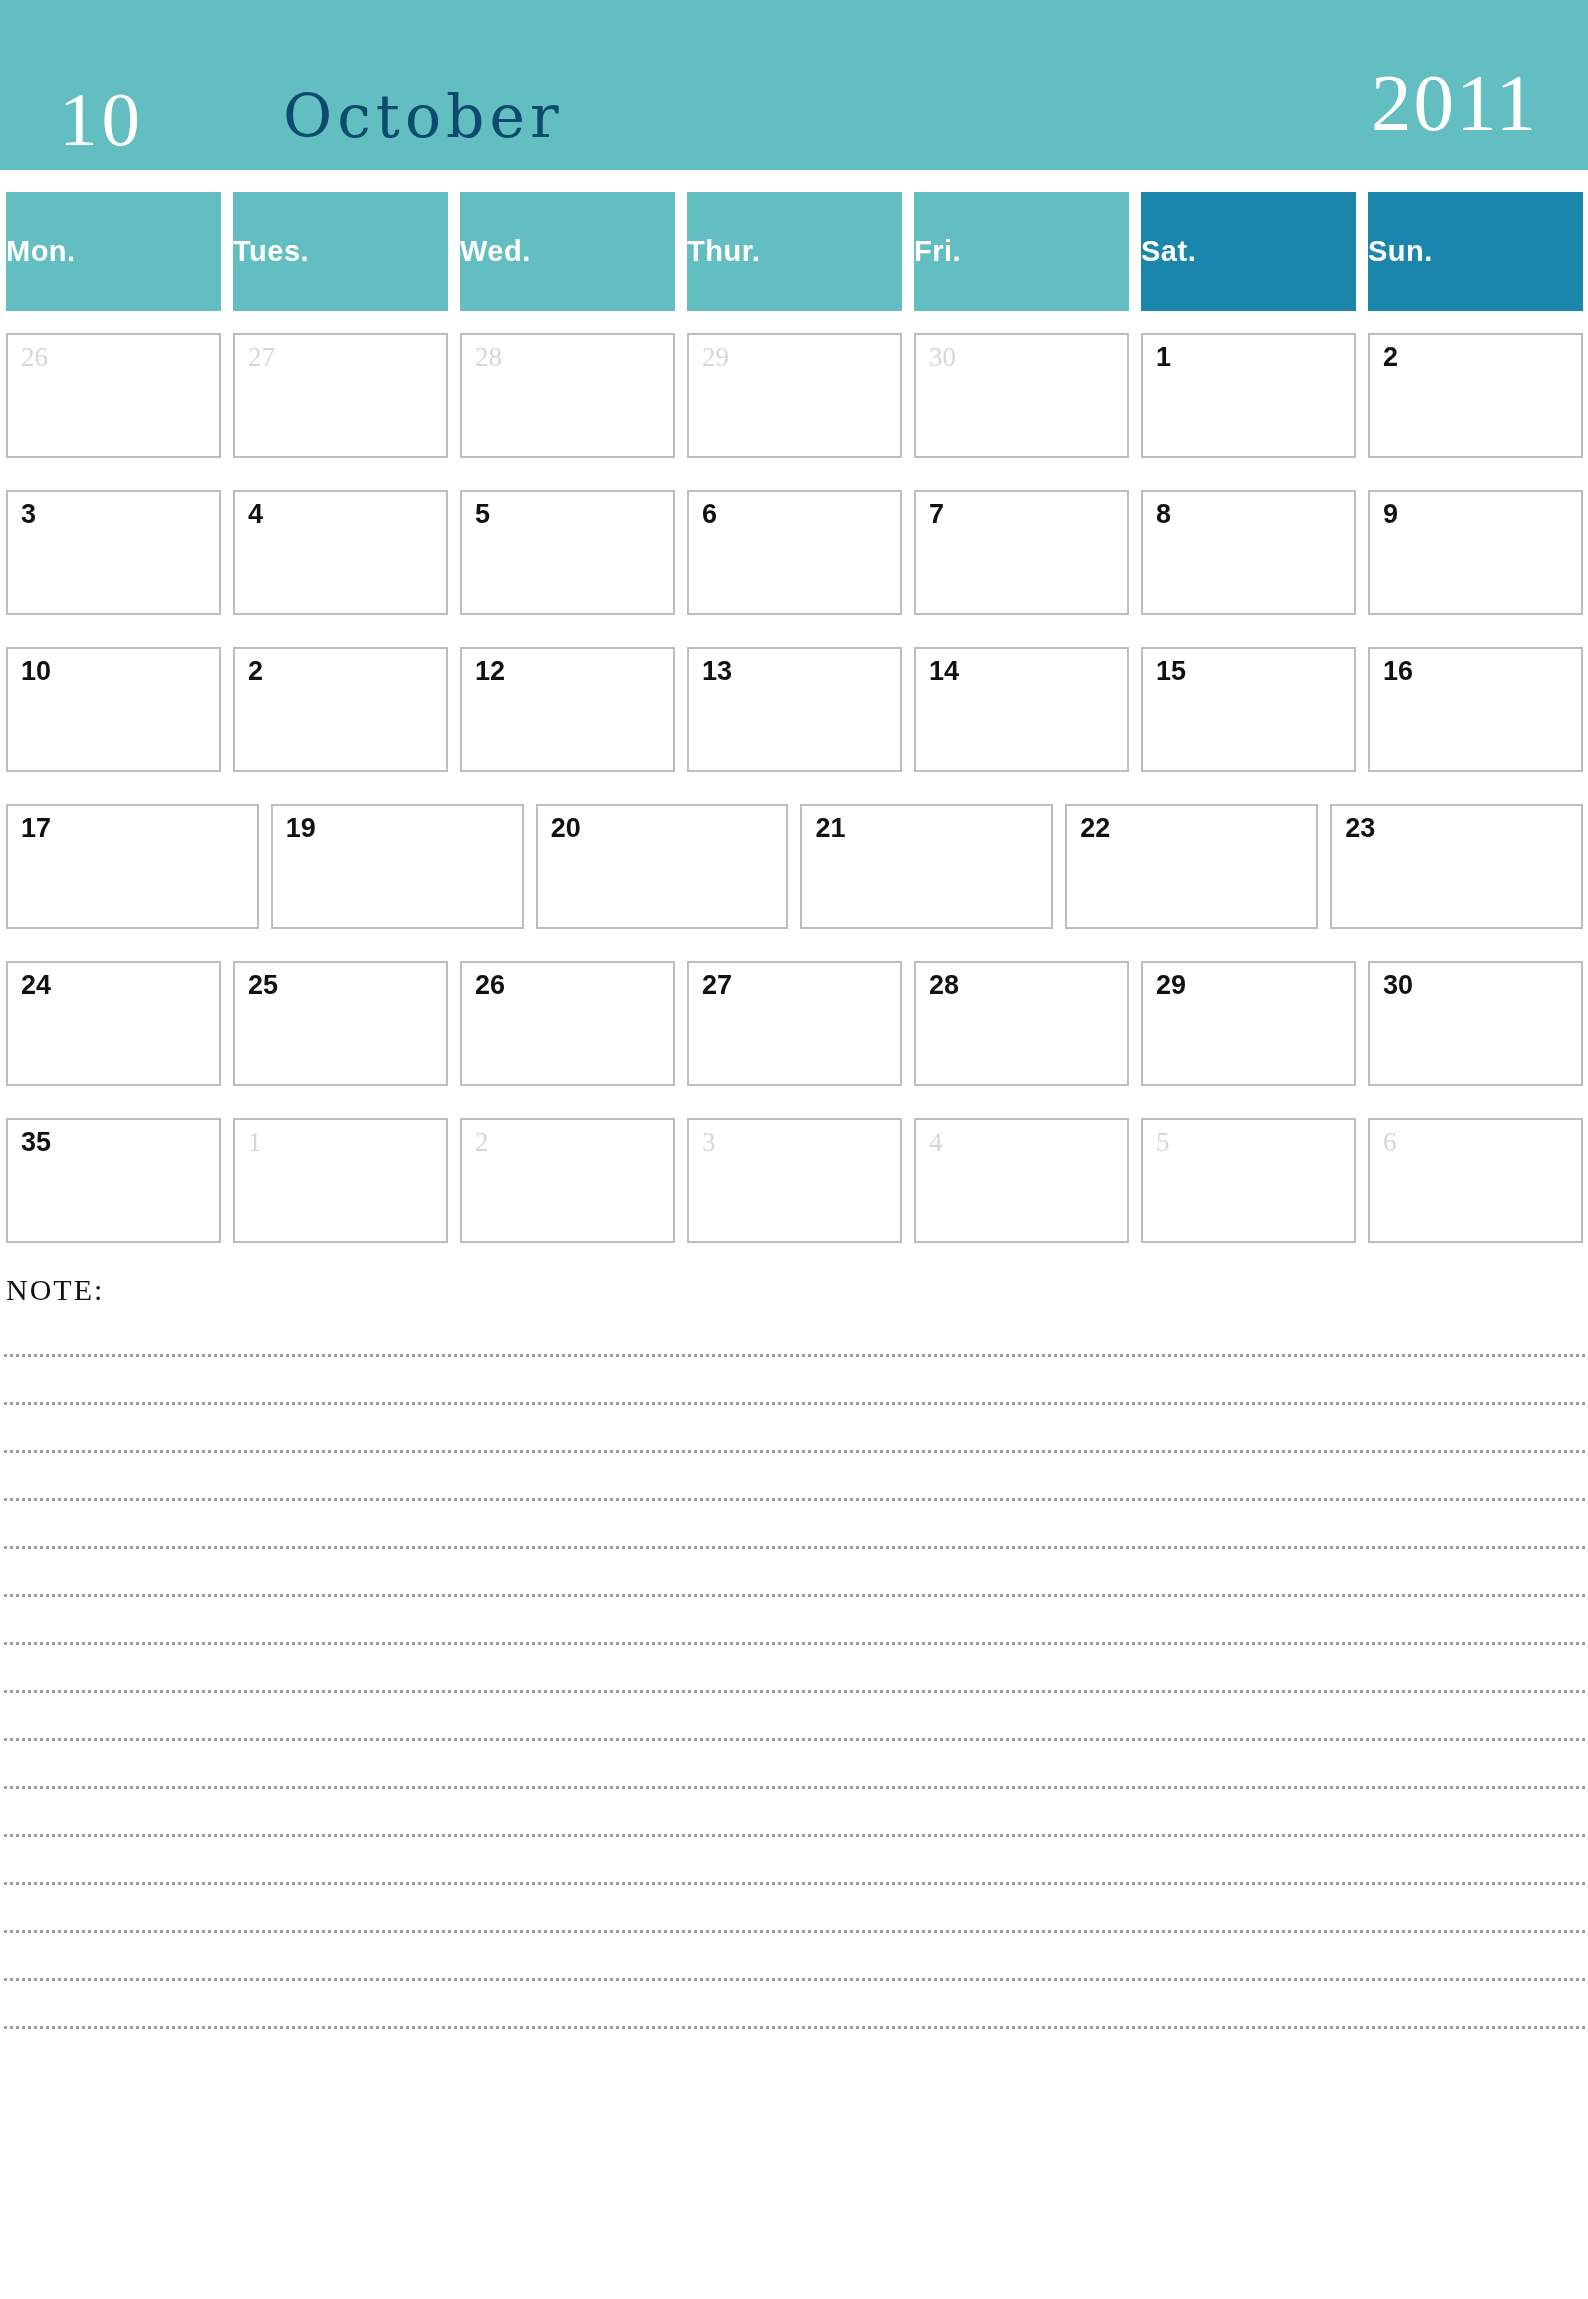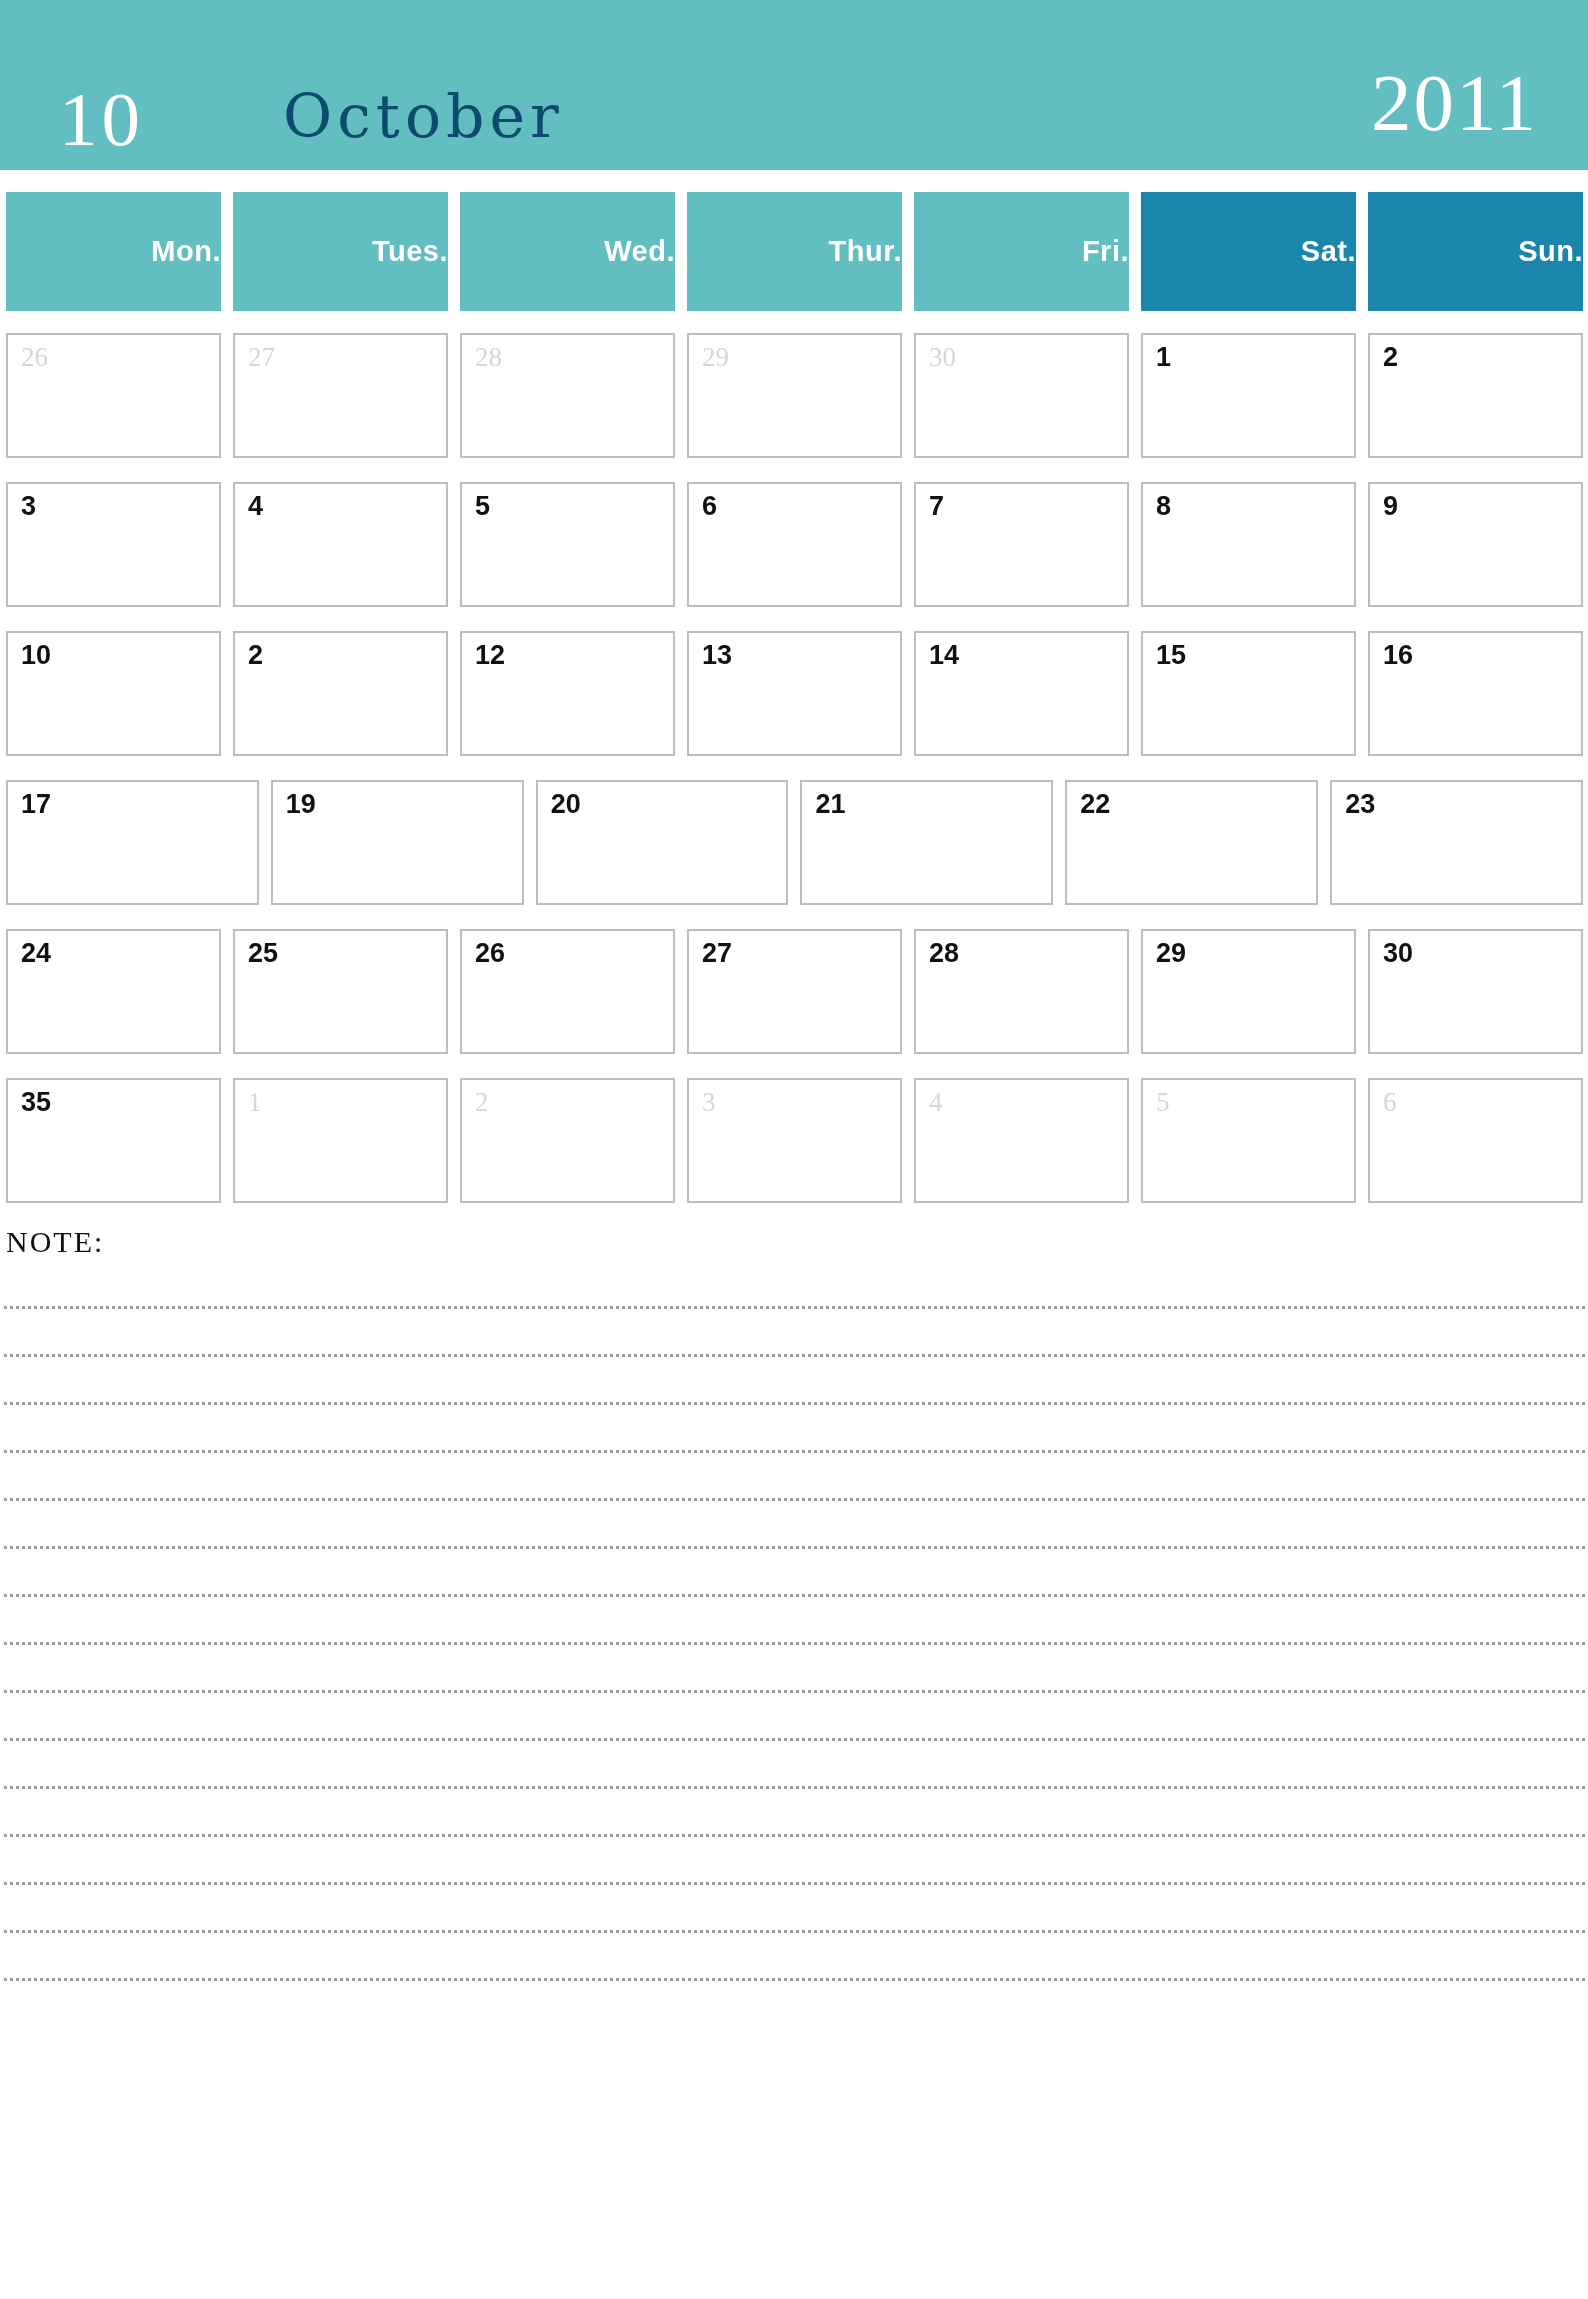--- a/index.html
+++ b/index.html
@@ -65,36 +65,36 @@
 
   
   .cal-grid {
     width: 1589px;
     padding: 0 6px;
     box-sizing: border-box;
   }
   .week-row {
     display: flex;
     gap: 12px;
-    margin-bottom: 24px;
+    margin-bottom: 32px;
   }
   .weekday-row {
     display: flex;
     gap: 12px;
     margin-top: 22px;
     margin-bottom: 22px;
   }
 
   
   .weekday {
     flex: 1 1 0;
     height: 119px;
     display: flex;
     align-items: center;
-    justify-content: flex-end;
+    justify-content: flex-start;
     color: #ffffff;
     font-family: "Liberation Sans", sans-serif;
     font-weight: bold;
     font-size: 29px;
     letter-spacing: 0.5px;
     background: #62bec0;
   }
   .weekday.weekend {
     background: #1a86ab;
   }

